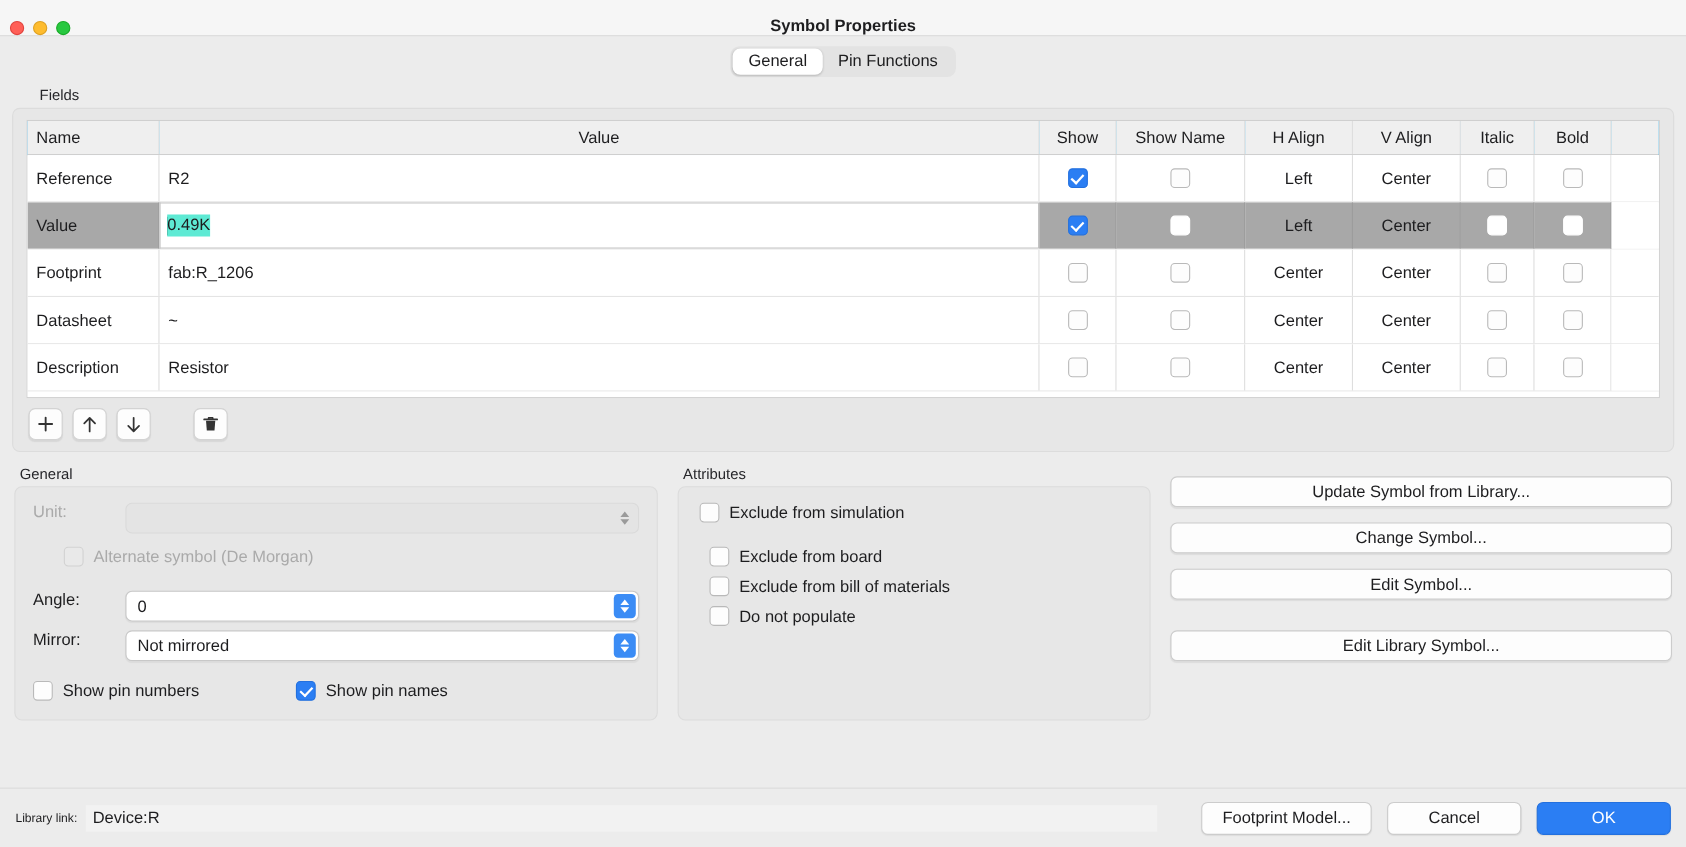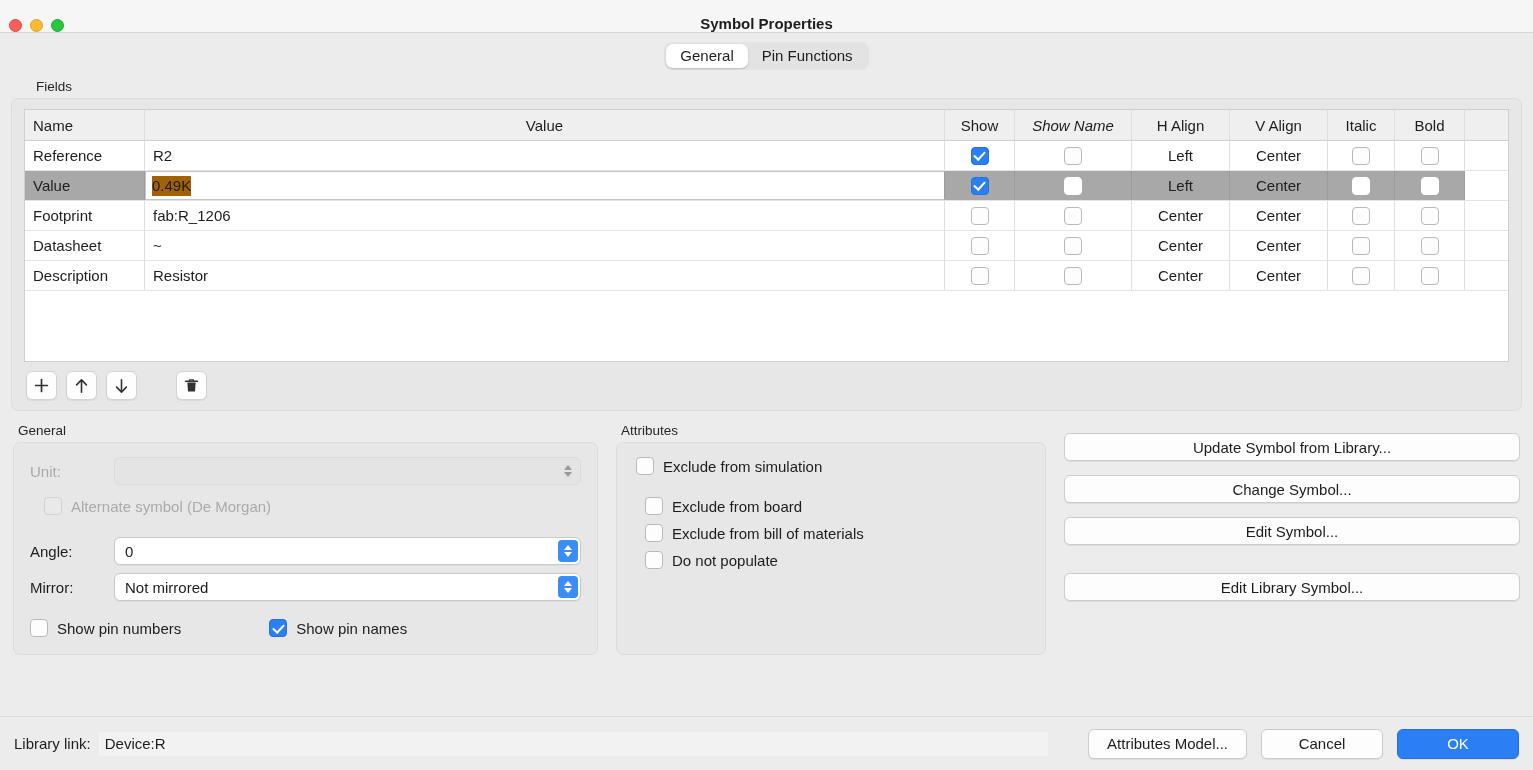--- a/index.html
+++ b/index.html
@@ -59,38 +59,38 @@
 
   
   .table {
     background: #ffffff;
     border: 1px solid #cfcfcf;
     width: 100%;
     height: 253px;
     overflow: hidden;
     position: relative;
   }
-  .trow { display: flex; height: 30px; align-items: stretch; }
+  .trow { display: flex; height: 43px; align-items: stretch; }
   .thead { background: #0ea5e9; border-bottom: 1px solid #cfcfcf; height: 31px; }
   .th, .td {
     display: flex; align-items: center;
     border-right: 1px solid #dedede;
     padding: 0 8px;
     font-size: 15px;
     overflow: hidden; white-space: nowrap;
   }
   .th { justify-content: center; background: #efefef; color: #1d1d1f; }
   .th.left-al { justify-content: flex-start; }
   .tbody .trow { border-bottom: 1px solid #e4e4e4; background: #fff; }
   .tbody .trow.selected .td { background: #a8a8a8; color: #1d1d1f; border-right-color: #9c9c9c; }
 
   .c-name  { width: 120px; }
   .c-value { width: 800px; }
   .c-show  { width: 70px; justify-content: center; }
-  .c-sname { width: 117px; justify-content: center; font-style: italic; }
+  .c-sname { width: 117px; justify-content: center; }
   .c-halign{ width: 98px; justify-content: center; }
   .c-valign{ width: 98px; justify-content: center; }
   .c-italic{ width: 67px; justify-content: center; }
   .c-bold  { width: 70px; justify-content: center; border-right: 1px solid #dedede; }
   .c-pad   { flex: 1 1 auto; border-right: none; }
   .tbody .trow .c-pad { background: #fff !important; border-bottom: none; }
   .tbody .trow.selected .c-pad { background: #fff !important; }
   .filler { background: #fff; height: 90px; }
 
   
@@ -109,21 +109,21 @@
   .selected .cb { background: #ffffff; border-color: #ffffff; }
   .selected .cb.checked { background: #2b7ef3; border-color: #2370de; }
 
   
   .td.editing {
     background: #ffffff !important;
     border: 1px solid #c4c4c4;
     padding: 0 0 0 6px;
   }
   .editsel {
-    background: #a16207;
+    background: #5eead4;
     position: relative;
     padding: 1px 0 2px 0;
   }
   .caret {
     display: inline-block; width: 1px; height: 17px;
     background: #000; vertical-align: -4px; margin-right: -1px;
   }
 
   
   .tbl-tools { display: flex; align-items: center; gap: 9px; padding: 9px 0 2px 2px; }
@@ -141,21 +141,21 @@
   .col-attrs   { width: 430px; }
   .col-buttons { flex: 1 1 auto; padding-top: 10px; text-align: right; }
 
   .sub-label { font-size: 13.5px; color: #26262a; margin: 0 0 4px 5px; }
   .panel {
     background: #e7e7e7; border: 1px solid #dcdcdc; border-radius: 7px;
   }
   .panel-general { padding: 14px 16px 10px 16px; height: 213px; }
   .panel-attrs   { padding: 14px 16px; height: 213px; }
 
-  .frow { display: flex; align-items: center; margin-bottom: 12px; }
+  .frow { display: flex; align-items: flex-start; margin-bottom: 12px; }
   .flabel { width: 84px; font-size: 15px; }
   .flabel.dim { color: #aaaaaa; }
 
   .combo {
     flex: 1 1 auto; height: 28px; border-radius: 6px;
     background: #ffffff; border: 1px solid #c8c8c8;
     display: flex; align-items: center; padding: 0 2px 0 10px;
     font-size: 15px; position: relative;
     box-shadow: 0 1px 1px rgba(0,0,0,.05);
   }
@@ -192,21 +192,21 @@
   .btn.spaced { margin-top: 28px; }
 
   
   .bottombar {
     position: absolute; left: 0; right: 0; bottom: 0;
     height: 54px; display: flex; align-items: center;
     padding: 0 14px 0 14px;
     border-top: 1px solid #dcdcdc;
     background: #ececec;
   }
-  .liblink-label { font-size: 15px; margin-right: 8px; }
+  .liblink-label { font-size: 11px; margin-right: 8px; }
   .liblink-field {
     flex: 1 1 auto; height: 24px; display: flex; align-items: center;
     background: #f2f2f2; padding-left: 6px; font-size: 15px; margin-right: 26px;
   }
   .btn-bottom {
     height: 30px; border-radius: 6px; padding: 0 18px;
     display: flex; align-items: center; justify-content: center;
     background: #fdfdfd; border: 1px solid #cccccc;
     box-shadow: 0 1px 1px rgba(0,0,0,.07);
     font-size: 15px; margin-left: 14px; white-space: nowrap;
@@ -403,21 +403,21 @@
         <div class="flabel dim">Unit:</div>
         <div class="combo disabled">
           <span></span>
           <span class="stepper plain">
             <span class="chev up"></span>
             <span class="chev down"></span>
           </span>
         </div>
       </div>
 
-      <div class="checkrow dim" style="margin-left:14px;margin-bottom:22px;">
+      <div class="checkrow dim" style="margin-left:28px;margin-bottom:22px;">
         <span class="cb bigcb"></span>
         <span>Alternate symbol (De Morgan)</span>
       </div>
 
       <div class="frow" style="margin-bottom:8px;">
         <div class="flabel">Angle:</div>
         <div class="combo">
           <span>0</span>
           <span class="stepper">
             <span class="chev up"></span>
@@ -479,16 +479,16 @@
     <div class="btn">Change Symbol...</div>
     <div class="btn">Edit Symbol...</div>
     <div class="btn spaced">Edit Library Symbol...</div>
   </div>
 
 </div>
 
 <div class="bottombar">
   <div class="liblink-label">Library link:</div>
   <div class="liblink-field">Device:R</div>
-  <div class="btn-bottom wide">Attributes Model...</div>
+  <div class="btn-bottom wide">Footprint Model...</div>
   <div class="btn-bottom wide">Cancel</div>
   <div class="btn-bottom primary">OK</div>
 </div>
 
 </body></html>

